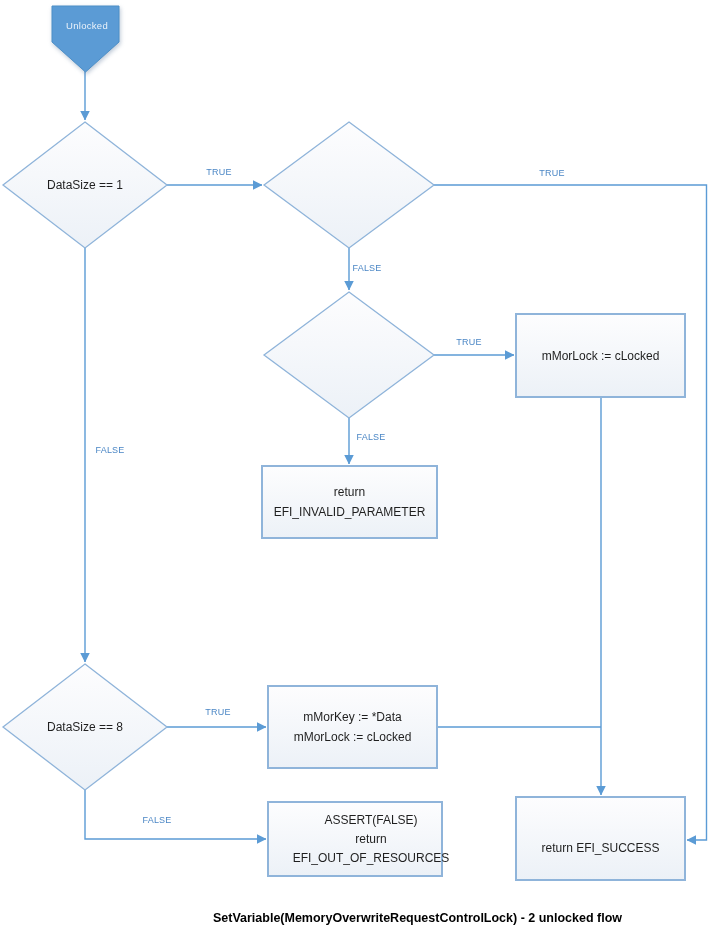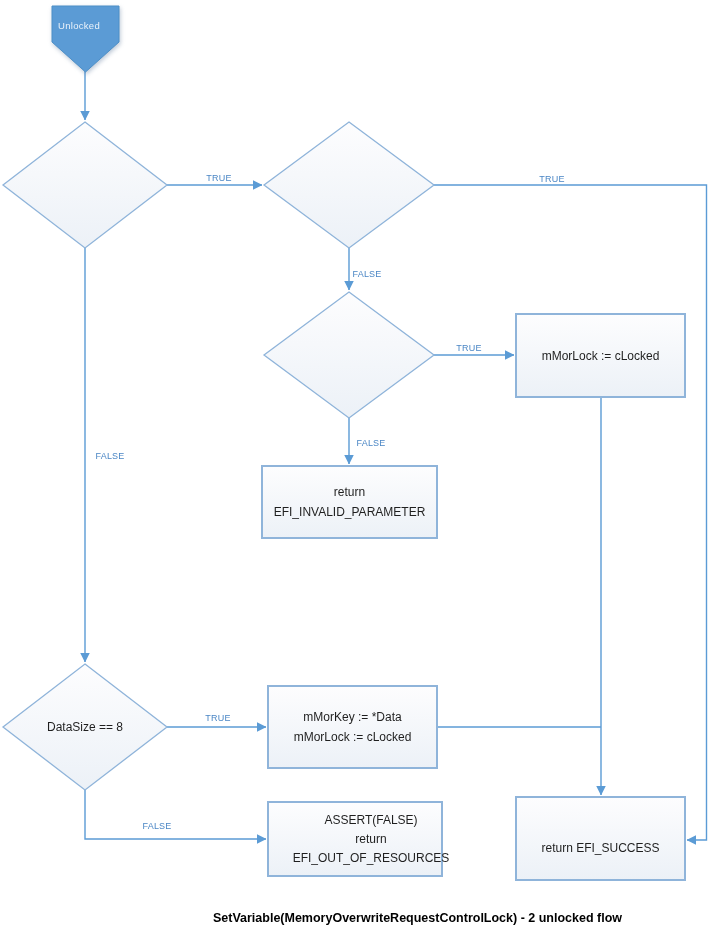--- a/index.html
+++ b/index.html
@@ -30,21 +30,21 @@
     position:absolute;display:flex;flex-direction:column;align-items:center;justify-content:center;
     text-align:center;font-size:12px;color:var(--node-text);line-height:20px;pointer-events:none;
   }
   .node-label.small-lh{line-height:19px;}
   .start-label{
     position:absolute;display:flex;align-items:center;justify-content:center;text-align:center;
     font-size:9.5px;color:var(--start-text);letter-spacing:0.3px;pointer-events:none;
   }
   .edge-label{
     position:absolute;width:46px;text-align:center;font-size:9px;font-weight:400;
-    color:var(--edge-label);letter-spacing:0.2px;pointer-events:none;margin-top:6px;
+    color:var(--edge-label);letter-spacing:0.2px;pointer-events:none;
   }
   .diagram-title{
     position:absolute;left:125px;top:911px;width:585px;text-align:center;
     font-weight:bold;font-size:12.5px;color:var(--title-text);
   }
 </style>
 </head>
 <body>
 
 <div class="canvas">
@@ -77,22 +77,23 @@
     <polygon class="decision" points="349,122 434,185 349,248 264,185"></polygon>
     <polygon class="decision" points="349,292 434,355 349,418 264,355"></polygon>
     <polygon class="decision" points="85,664 167,727 85,790 3,727"></polygon>
     <rect class="process" x="516" y="314" width="169" height="83"></rect>
     <rect class="process" x="262" y="466" width="175" height="72"></rect>
     <rect class="process" x="268" y="686" width="169" height="82"></rect>
     <rect class="process" x="268" y="802" width="174" height="74"></rect>
     <rect class="process" x="516" y="797" width="169" height="83"></rect>
   </svg>
 
-  <div class="start-label" style="left:56px;top:8px;width:46px;height:34px;">Unlocked</div>
+  <div class="start-label" style="left:64px;top:8px;width:46px;height:34px;">Unlocked</div>
 
+  <div class="node-label" style="left:3px;top:122px;width:164px;height:126px;">DataSize == 1</div>
 
 
 
   <div class="node-label" style="left:3px;top:664px;width:164px;height:126px;">DataSize == 8</div>
 
   <div class="node-label" style="left:516px;top:314px;width:169px;height:83px;">
     <div>mMorLock := cLocked</div>
   </div>
 
   <div class="node-label" style="left:262px;top:466px;width:175px;height:72px;">

